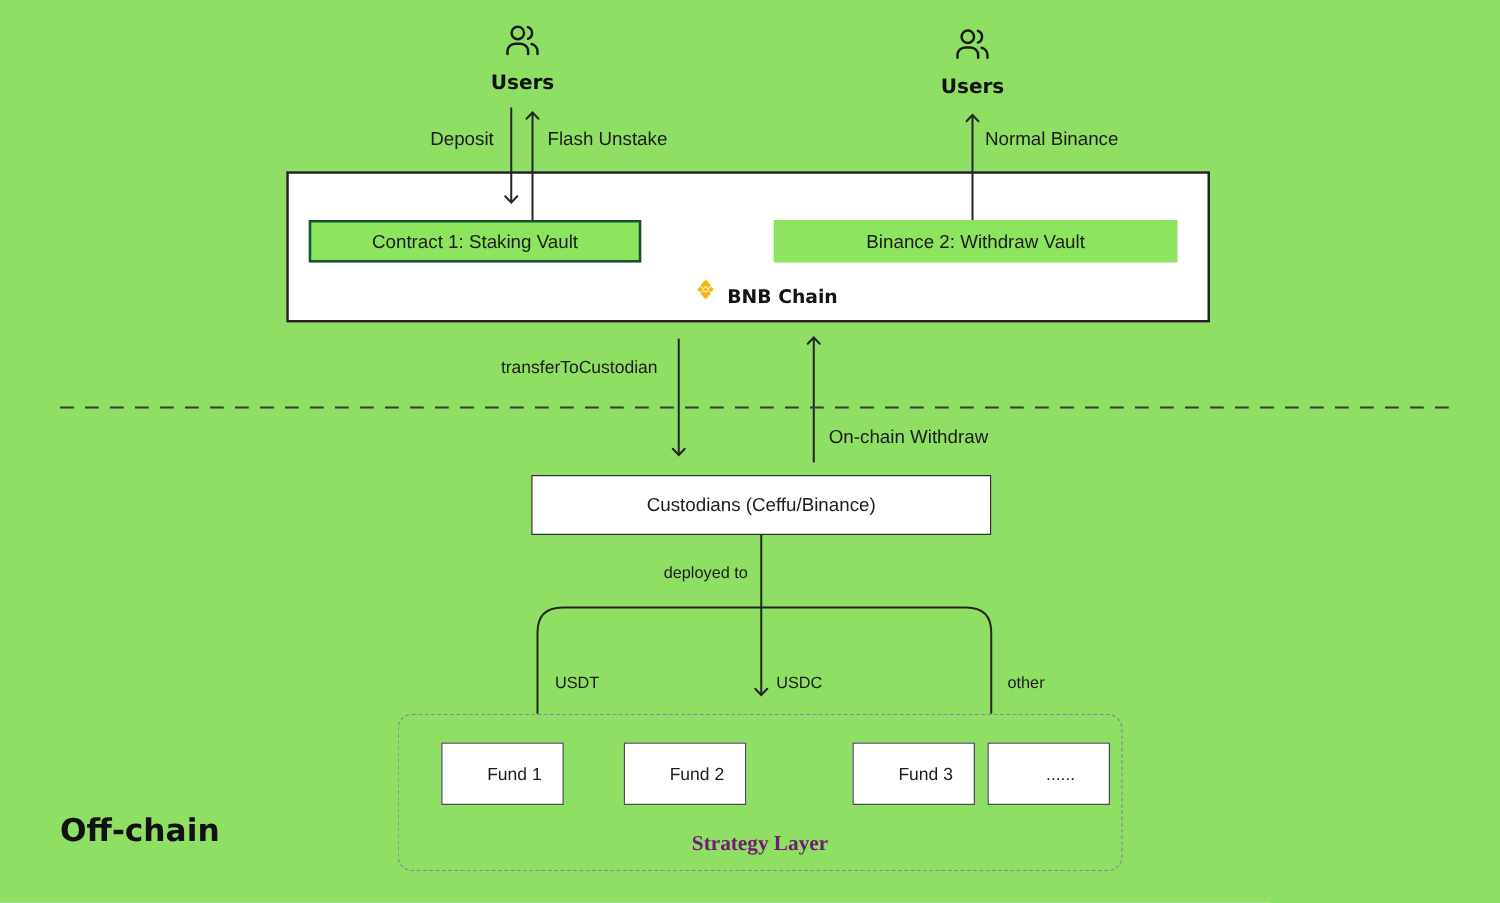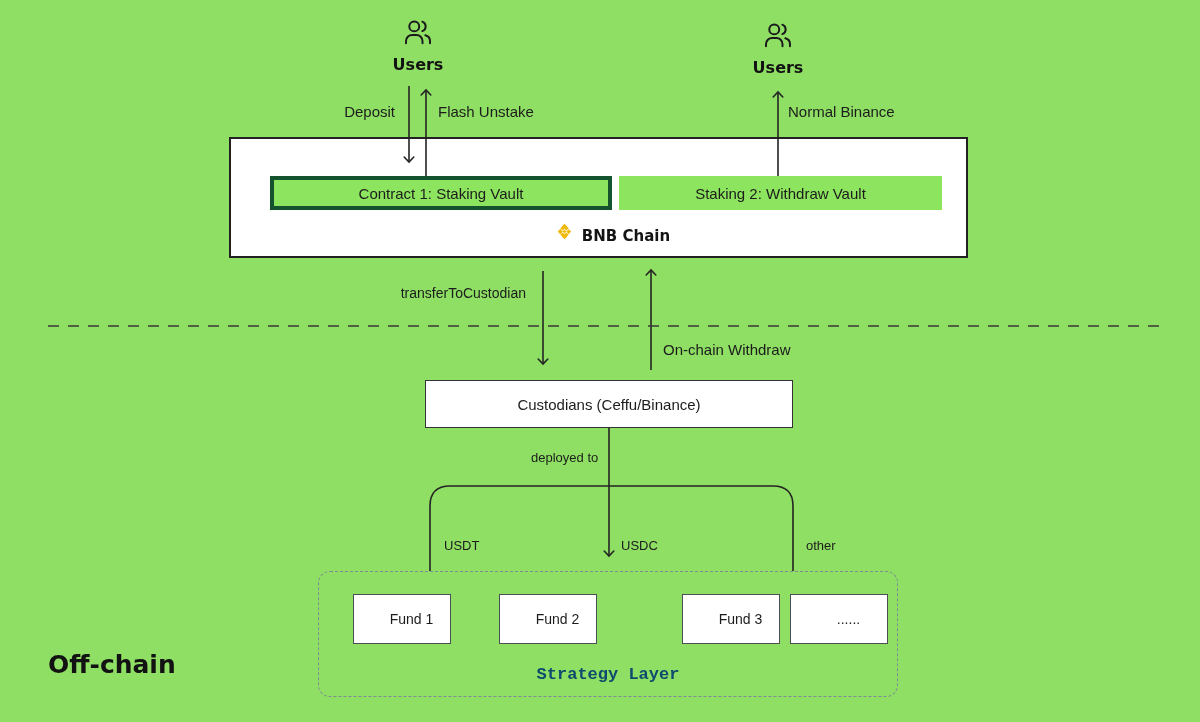--- a/index.html
+++ b/index.html
@@ -9,28 +9,28 @@
   *{box-sizing:border-box;margin:0;padding:0;}
   body{font-family:"Liberation Sans",sans-serif;background:#fff;}
   .canvas{position:relative;width:1200px;height:722px;background:var(--background);overflow:hidden;}
   .lbl{position:absolute;font-size:15px;color:var(--ink);white-space:nowrap;}
   .lbl-sm{font-size:13px;}
   .zone-title{position:absolute;font-family:"DejaVu Sans",sans-serif;font-weight:bold;font-size:25px;color:#121212;}
   .users-group{position:absolute;width:60px;text-align:center;}
   .users-label{font-family:"DejaVu Sans",sans-serif;font-weight:bold;font-size:16px;color:#121212;margin-top:4px;}
   .chain-box{position:absolute;left:229px;top:137px;width:739px;height:121px;background:var(--white);border:2px solid #222;}
   .contract{position:absolute;height:34px;display:flex;align-items:center;justify-content:center;background:var(--panel_green);font-size:15px;color:var(--ink);}
-  .contract-1{left:39px;top:37px;width:342px;border:4px solid #14532d;}
+  .contract-1{left:16px;top:37px;width:266px;border:2px solid #14532d;}
   .contract-2{left:388px;top:37px;width:323px;}
   .bnb-row{position:absolute;left:0;top:83px;width:100%;display:flex;align-items:flex-end;justify-content:center;gap:8px;padding-left:28px;}
   .bnb-label{font-family:"DejaVu Sans",sans-serif;font-weight:bold;font-size:15px;color:#141414;}
   .custodians-box{position:absolute;left:425px;top:380px;width:368px;height:48px;background:var(--white);border:1.5px solid #333;display:flex;align-items:center;justify-content:center;font-size:15px;color:var(--ink);}
   .strategy-box{position:absolute;left:318px;top:571px;width:580px;height:126px;border:1.5px dashed var(--strategy_dash);border-radius:12px;}
   .fund{position:absolute;top:22px;width:98px;height:50px;background:var(--white);border:1.5px solid var(--fund_border);display:flex;align-items:center;justify-content:center;font-size:14px;color:var(--ink);padding-left:19px;}
-  .strategy-title{position:absolute;left:0;top:93px;width:100%;text-align:center;font-family:Liberation Mono, monospace;font-weight:bold;font-size:17px;color:#0c4a6e;}
+  .strategy-title{position:absolute;left:0;top:93px;width:100%;text-align:center;font-family:Liberation Serif, serif;font-weight:bold;font-size:17px;color:#701a75;}
   svg.overlay{position:absolute;left:0;top:0;width:1200px;height:722px;pointer-events:none;}
 </style>
 </head>
 <body>
 
 <div class="canvas">
 
   <div class="zone-title" style="left:48px;top:650px;">Off-chain</div>
 
   <div class="users-group" style="left:388px;top:17px;">
@@ -62,21 +62,21 @@
   <div class="lbl" style="left:788px;top:103px;">Normal Binance</div>
   <div class="lbl" style="left:380px;top:285px;width:146px;text-align:right;font-size:14px;">transferToCustodian</div>
   <div class="lbl" style="left:663px;top:341px;">On-chain Withdraw</div>
   <div class="lbl lbl-sm" style="left:531px;top:450px;">deployed to</div>
   <div class="lbl lbl-sm" style="left:444px;top:538px;">USDT</div>
   <div class="lbl lbl-sm" style="left:621px;top:538px;">USDC</div>
   <div class="lbl lbl-sm" style="left:806px;top:538px;">other</div>
 
   <div class="chain-box">
     <div class="contract contract-1">Contract 1: Staking Vault</div>
-    <div class="contract contract-2">Staking 2: Withdraw Vault</div>
+    <div class="contract contract-2">Binance 2: Withdraw Vault</div>
     <div class="bnb-row">
       <span>
         <svg width="19" height="19" viewBox="0 0 24 24" fill="#F0B90B">
           <path d="M12 2.4 L15 5.4 L9.6 10.8 L6.6 7.8 Z"></path>
           <path d="M12 2.4 L9 5.4 L14.4 10.8 L17.4 7.8 Z"></path>
           <path d="M3.6 10.8 L6.6 13.8 L9.6 10.8 L6.6 7.8 Z" transform="translate(0,1.2)"></path>
           <path d="M20.4 12 L17.4 9 L14.4 12 L17.4 15 Z"></path>
           <path d="M3.6 12 L6.6 9 L9.6 12 L6.6 15 Z"></path>
           <path d="M12 9.6 L14.4 12 L12 14.4 L9.6 12 Z"></path>
           <path d="M12 21.6 L15 18.6 L9.6 13.2 L6.6 16.2 Z"></path>

